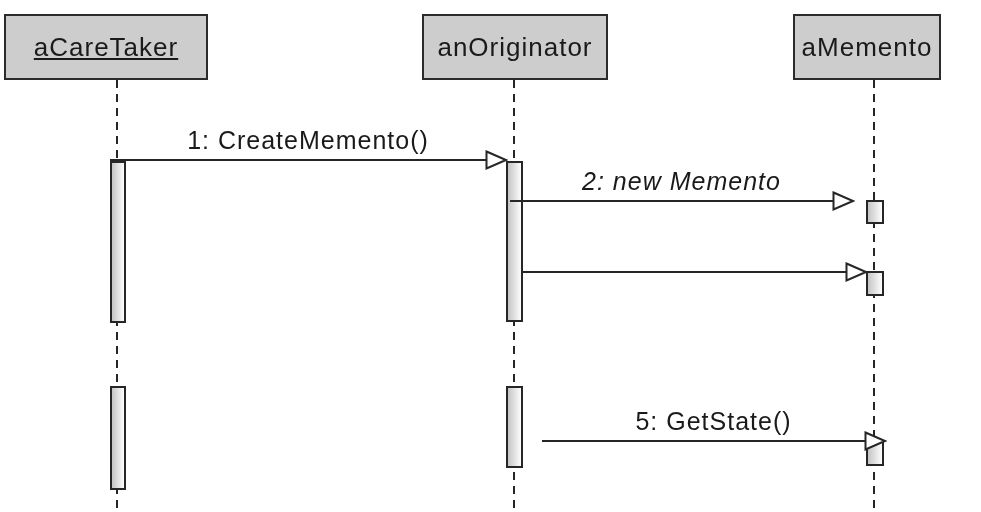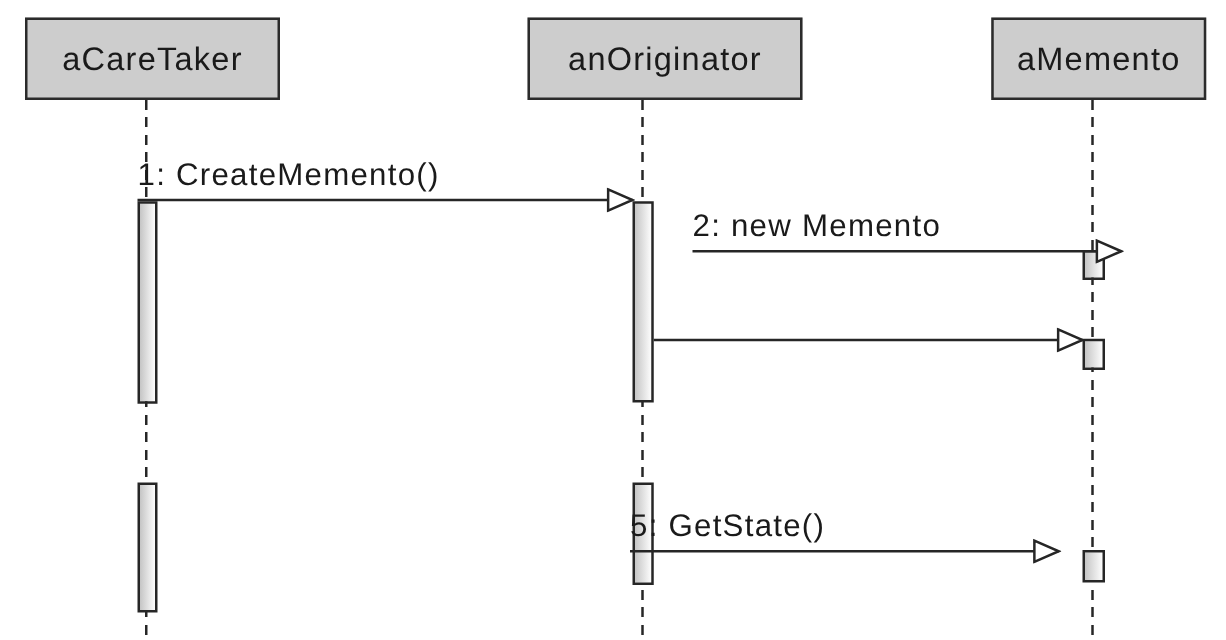--- a/index.html
+++ b/index.html
@@ -25,23 +25,23 @@
     box-sizing: border-box;
     background: #cdcdcd;
     border: 2px solid #2b2b2b;
     display: flex;
     align-items: center;
     justify-content: center;
     font-size: 26px;
     letter-spacing: 1px;
     z-index: 4;
   }
-  .head-caretaker  { left: 20px;  width: 204px; }
-  .head-originator { left: 422px; width: 220px; }
-  .head-memento    { left: 793px; width: 172px; }
+  .head-caretaker  { left: 4px;  width: 204px; text-decoration: underline; }
+  .head-originator { left: 422px; width: 186px; }
+  .head-memento    { left: 793px; width: 148px; }
 
   
   .lifeline {
     position: absolute;
     top: 80px;
     width: 2px;
     height: 432px;
     background: repeating-linear-gradient(
       to bottom,
       #262626 0px, #262626 8px,
@@ -72,44 +72,45 @@
   .message {
     position: absolute;
     height: 34px;
     z-index: 3;
   }
   .msg-label {
     position: absolute;
     left: 0;
     right: 0;
     bottom: 6px;
+    text-align: center;
     font-size: 25px;
     letter-spacing: 1px;
     white-space: nowrap;
   }
   .msg-line {
     position: absolute;
     left: 0;
     right: 0;
     bottom: 0;
     height: 2px;
     background: #262626;
   }
   .msg-arrow {
     position: absolute;
     right: -2px;
     bottom: -9px;
     width: 23px;
     height: 20px;
   }
   .msg-1 { left: 110px; top: 127px; width: 396px; }
-  .msg-2 { left: 554px; top: 168px; width: 343px; }
+  .msg-2 { left: 510px; top: 168px; width: 343px; font-style: italic; }
   .msg-3 { left: 523px; top: 239px; width: 343px; }
   .msg-4 { left: 110px; top: 352px; width: 396px; }
-  .msg-5 { left: 504px; top: 408px; width: 343px; }
+  .msg-5 { left: 542px; top: 408px; width: 343px; }
 </style>
 </head>
 <body>
 
 <div class="stage">
 
   <div class="head-box head-caretaker">
     <span>aCareTaker</span>
   </div>
   <div class="head-box head-originator">

